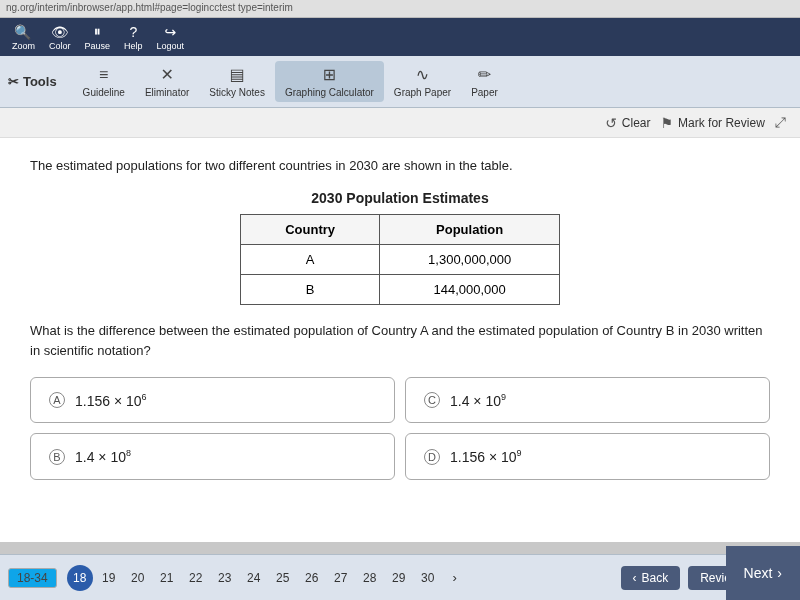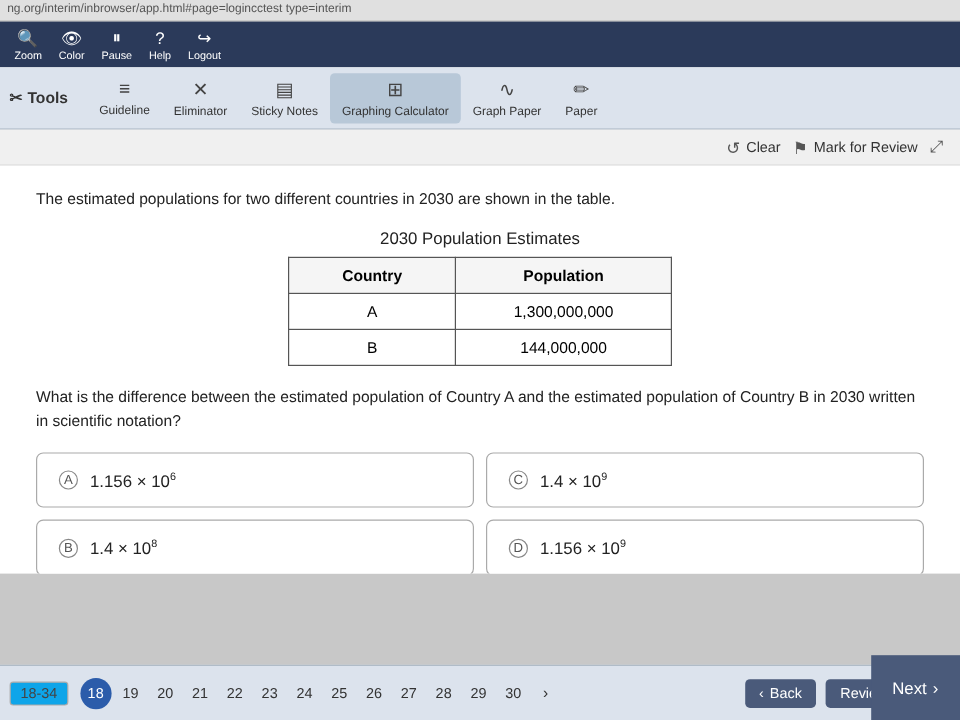--- a/index.html
+++ b/index.html
@@ -154,21 +154,21 @@
     }
     .question-text {
       font-size: 13px;
       color: #222;
       margin-bottom: 14px;
       line-height: 1.5;
     }
     .table-title {
       text-align: center;
       font-size: 14px;
-      font-weight: normal;
+      font-weight: bold;
       margin-bottom: 8px;
       color: #222;
     }
     .pop-table {
       margin: 0 auto 16px auto;
       border-collapse: collapse;
       min-width: 320px;
     }
     .pop-table th, .pop-table td {
       border: 1.5px solid #555;
@@ -372,21 +372,21 @@
   </button>
   <button class="action-btn">
     <span class="btn-icon">⚑</span>
     <span>Mark for Review</span>
   </button>
   <button class="action-btn">
     <span class="btn-icon">⤢</span>
   </button>
 </div>
 
-<div class="content" style="height:340px;">
+<div class="content" style="height:404px;">
   <p class="question-text">The estimated populations for two different countries in 2030 are shown in the table.</p>
 
   <div class="table-title">2030 Population Estimates</div>
   <table class="pop-table">
     <thead>
       <tr>
         <th>Country</th>
         <th>Population</th>
       </tr>
     </thead>

